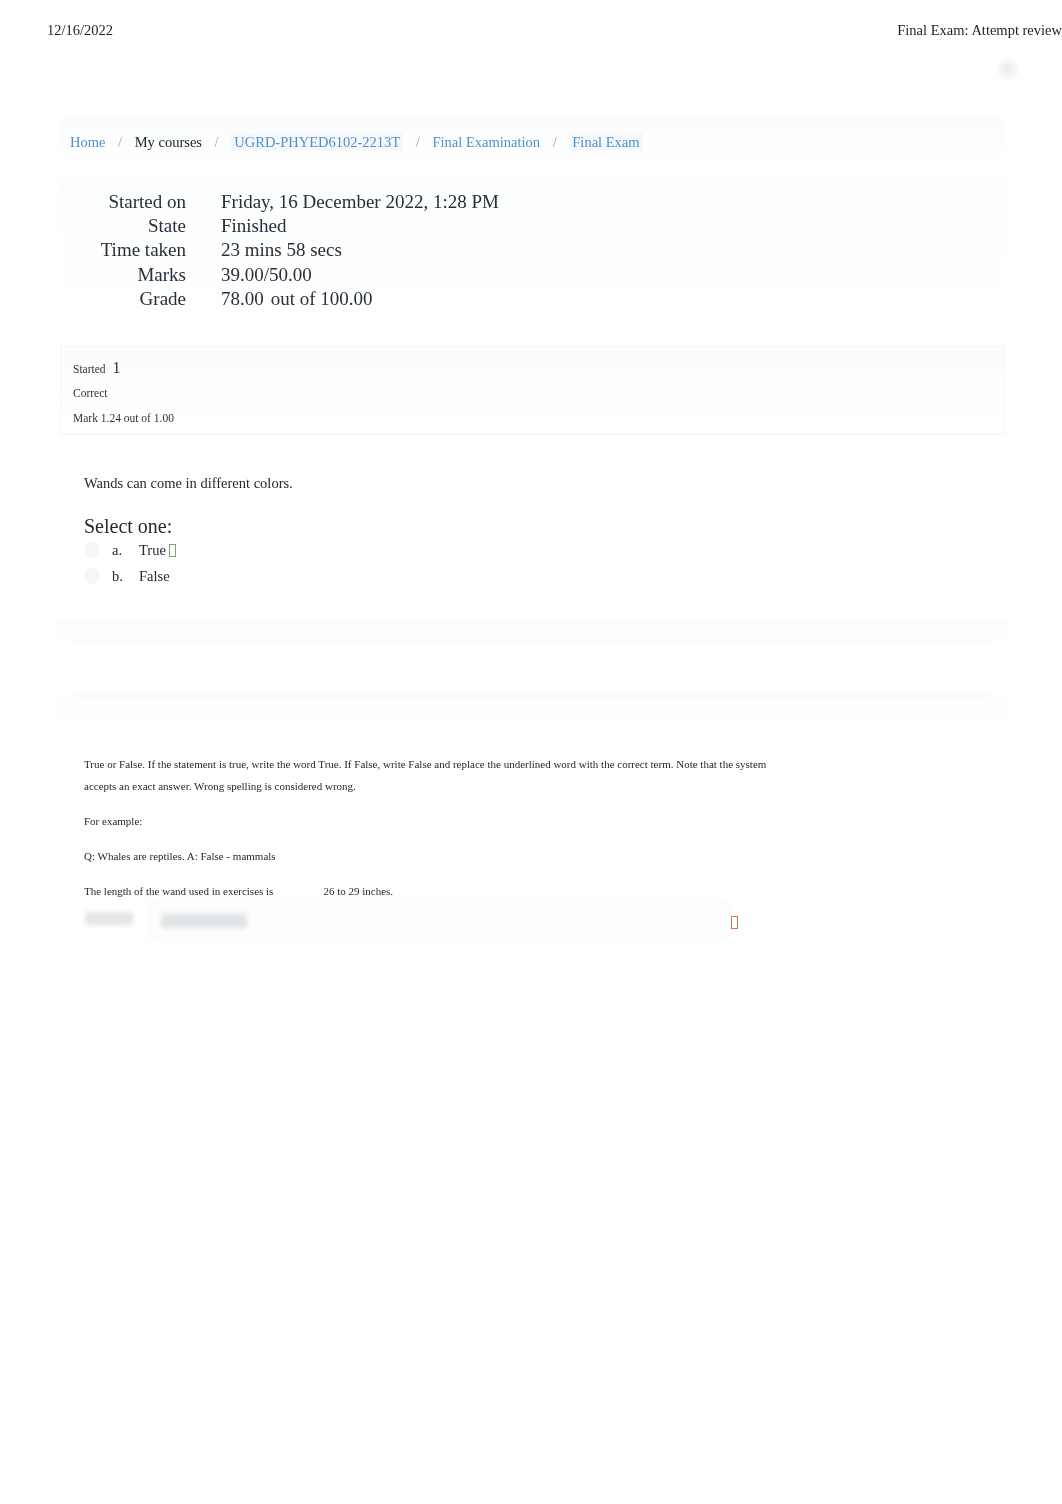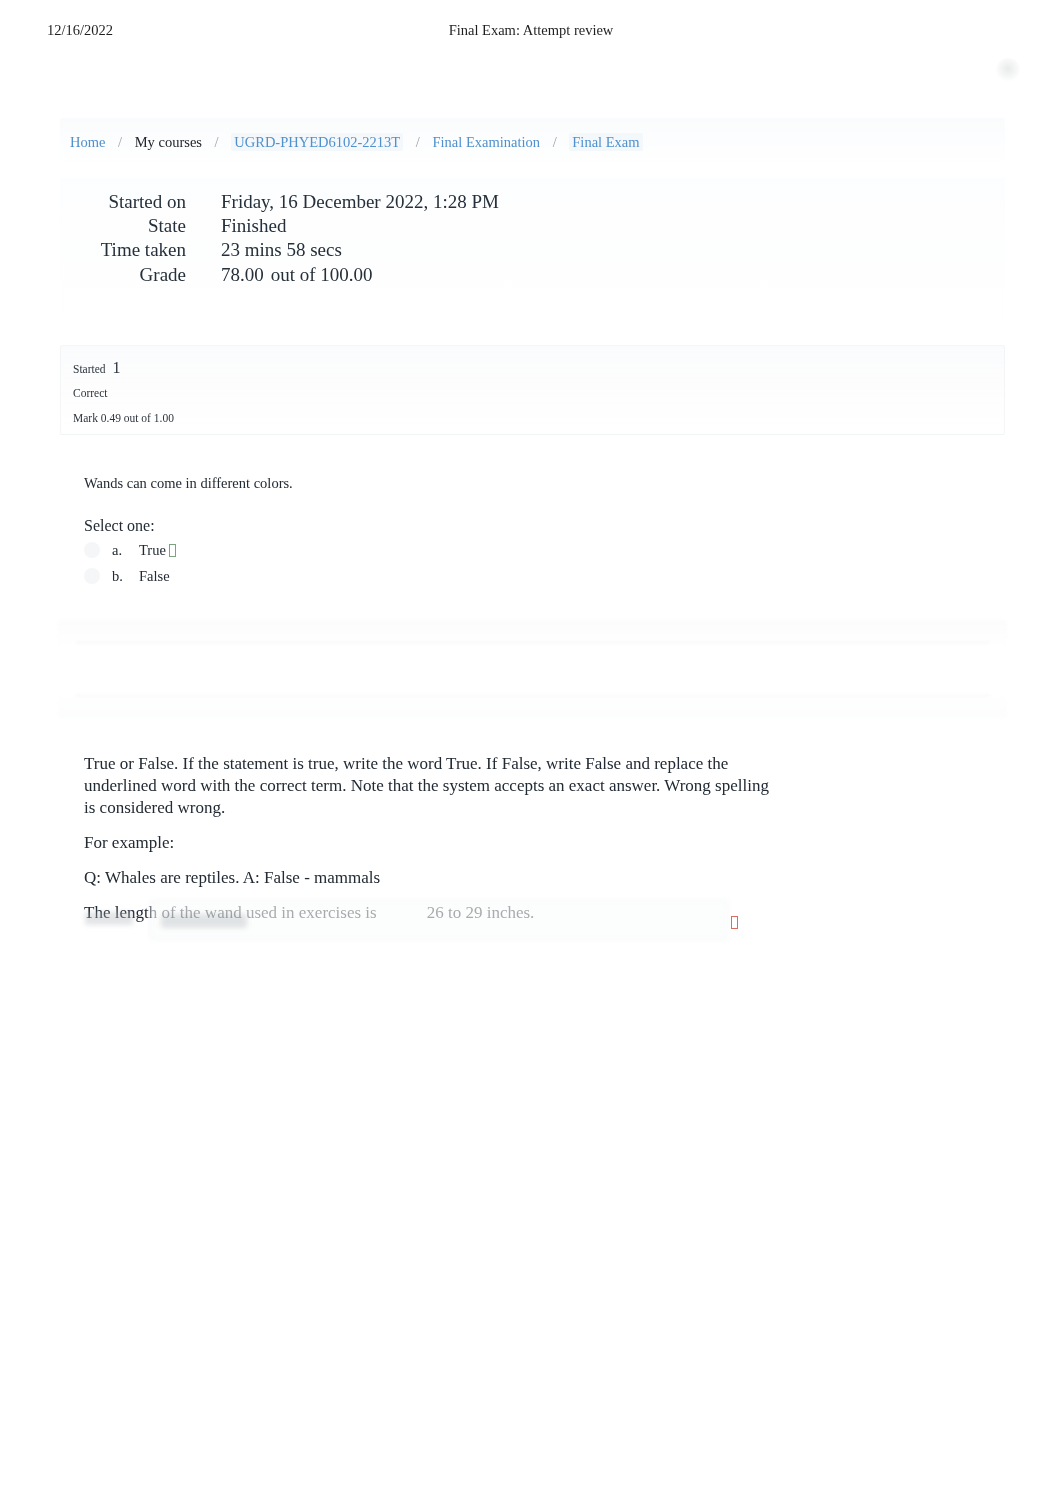--- a/index.html
+++ b/index.html
@@ -32,21 +32,21 @@
     top: 0;
     font-size: 14.5px;
     color: #1f1f1f;
     white-space: nowrap;
   }
   .print-title {
     position: absolute;
     left: 0;
     top: 0;
     width: 1062px;
-    text-align: center;
+    text-align: right;
     font-size: 14.5px;
     color: #1f1f1f;
   }
 
   
   .avatar-ghost {
     position: absolute;
     right: 42px;
     top: 58px;
     width: 24px;
@@ -181,21 +181,21 @@
     left: 84px;
     top: 473px;
     font-size: 14.5px;
     color: #222a33;
     line-height: 20px;
   }
   .select-one {
     position: absolute;
     left: 84px;
     top: 516px;
-    font-size: 16px;
+    font-size: 20px;
     color: #222a33;
     line-height: 20px;
   }
   .answers {
     position: absolute;
     left: 84px;
     top: 540px;
     width: 420px;
   }
   .answer-row {
@@ -259,21 +259,21 @@
   }
   .qheader-card-faded::before { top: 22px; }
   .qheader-card-faded::after { bottom: 22px; }
 
   
   .q2-body {
     position: absolute;
     left: 84px;
     top: 753px;
     width: 700px;
-    font-size: 17px;
+    font-size: 11px;
     color: #222a33;
     line-height: 22px;
   }
   .q2-body p { margin: 0 0 8px 0; }
   .q2-body p.para-intro { width: 696px; margin-bottom: 13px; }
   .q2-body p.para-example { margin-bottom: 13px; }
   .q2-body p.para-qa { margin-bottom: 13px; }
   .q2-body p.para-stem { margin-bottom: 0; }
   .blank-gap { display: inline-block; width: 50px; }
 
@@ -358,31 +358,35 @@
       </tr>
       <tr>
         <td class="k">State</td>
         <td class="v">Finished</td>
       </tr>
       <tr>
         <td class="k">Time taken</td>
         <td class="v">23 mins 58 secs</td>
       </tr>
       <tr>
+        <td class="k">Marks</td>
+        <td class="v">39.00/50.00</td>
+      </tr>
+      <tr>
         <td class="k">Grade</td>
         <td class="v"><span>78.00</span><span class="grade-gap"></span><span>out of 100.00</span></td>
       </tr>
     </tbody>
   </table>
 
   <div class="qheader-card"></div>
   <div class="qinfo">
     <div class="qno"><span>Started</span><span class="num">1</span></div>
     <div class="qstate">Correct</div>
-    <div class="qmark">Mark 0.49 out of 1.00</div>
+    <div class="qmark">Mark 1.24 out of 1.00</div>
   </div>
 
   <div class="qtext-1">Wands can come in different colors.</div>
   <div class="select-one">Select one:</div>
 
   <div class="answers">
     <div class="answer-row">
       <span class="radio-ghost"></span>
       <span class="lbl-letter">a.</span>
       <span class="lbl-text"><span>True</span><span class="tofu tofu-correct"></span></span>

